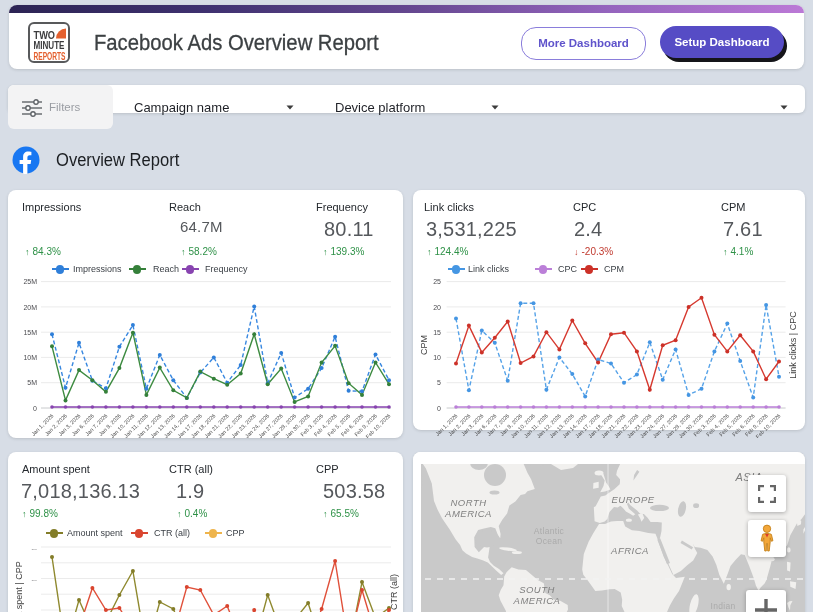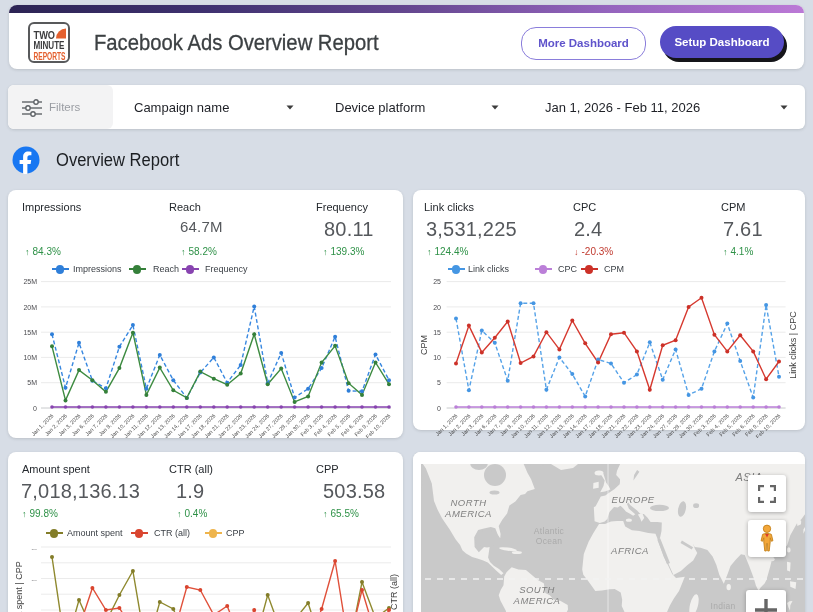--- a/index.html
+++ b/index.html
@@ -15,40 +15,39 @@
       <path d="M38,16.5 L28,16.5 A10,10 0 0 1 38,6.5 Z" fill="#e4602f"></path>
       <text x="5.5" y="16.5" font-size="10.5" font-weight="bold" fill="#3b3b3d" textLength="21.5" lengthAdjust="spacingAndGlyphs">TWO</text>
       <text x="5.5" y="27" font-size="10.5" font-weight="bold" fill="#3b3b3d" textLength="31" lengthAdjust="spacingAndGlyphs">MINUTE</text>
       <text x="5.5" y="37.5" font-size="10.5" font-weight="bold" fill="#e4602f" textLength="32" lengthAdjust="spacingAndGlyphs">REPORTS</text>
     </svg>
  <div style="position:absolute;left:85px;top:25px;font-size:22px;color:#3c4043;letter-spacing:0;-webkit-text-stroke:0.3px #3c4043;transform:scaleX(0.92);transform-origin:0 0">Facebook Ads Overview Report</div>
  <div style="position:absolute;left:651px;top:21px;width:124px;height:32px;border-radius:16px;background:#564cc5;box-shadow:3px 4px 0 #15151a;text-align:center;line-height:32px;font-size:11.5px;font-weight:bold;color:#fff">Setup Dashboard</div>
  <div style="position:absolute;left:512px;top:22px;width:125px;height:33px;border:1.3px solid #8a7ddb;border-radius:15px;background:#fff;text-align:center;line-height:30px;font-size:11.5px;font-weight:bold;color:#5f53cb">More Dashboard</div>
 </div>
 
-<div class="card" style="left:8px;top:85px;width:797px;height:44px;border-radius:6px">
+<div class="card" style="left:8px;top:85px;width:797px;height:28px;border-radius:6px">
  <div style="position:absolute;left:0;top:0;width:105px;height:44px;background:#f3f3f4;border-radius:6px"></div>
  <svg width="21" height="18" viewBox="0 0 21 18" style="position:absolute;left:14px;top:14px">
       <line x1="0" y1="3" x2="20" y2="3" stroke="#5f6368" stroke-width="1.4"></line>
       <circle cx="14" cy="3" r="2.2" fill="#fff" stroke="#5f6368" stroke-width="1.4"></circle>
       <line x1="0" y1="9" x2="20" y2="9" stroke="#5f6368" stroke-width="1.4"></line>
       <circle cx="6" cy="9" r="2.2" fill="#fff" stroke="#5f6368" stroke-width="1.4"></circle>
       <line x1="0" y1="15" x2="20" y2="15" stroke="#5f6368" stroke-width="1.4"></line>
       <circle cx="11" cy="15" r="2.2" fill="#fff" stroke="#5f6368" stroke-width="1.4"></circle>
     </svg>
  <div style="position:absolute;left:41px;top:16px;font-size:11.5px;color:#9a9da3">Filters</div>
  <div style="position:absolute;left:126px;top:14.5px;font-size:13px;color:#1f2127">Campaign name</div>
  <svg width="8" height="5" viewBox="0 0 8 5" style="position:absolute;left:278px;top:20px">
       <path d="M0.5,0.5 L4,4.5 L7.5,0.5 Z" fill="#3c3c3c"></path>
     </svg>
  <div style="position:absolute;left:327px;top:14.5px;font-size:13px;color:#1f2127">Device platform</div>
  <svg width="8" height="5" viewBox="0 0 8 5" style="position:absolute;left:483px;top:20px">
       <path d="M0.5,0.5 L4,4.5 L7.5,0.5 Z" fill="#3c3c3c"></path>
     </svg>
- <div style="position:absolute;left:537px;top:14.5px;font-size:13px;color:#1f2127">Jan 1, 2026 - Feb 11, 2026</div>
  <svg width="8" height="5" viewBox="0 0 8 5" style="position:absolute;left:772px;top:20px">
       <path d="M0.5,0.5 L4,4.5 L7.5,0.5 Z" fill="#3c3c3c"></path>
     </svg>
 </div>
 
 <svg width="28" height="28" viewBox="0 0 28 28" style="position:absolute;left:12px;top:146px">
     <circle cx="14" cy="14" r="13.5" fill="#1877f2"></circle>
     <path d="M18.6,18.1 L19.2,14.1 L15.4,14.1 L15.4,11.5 C15.4,10.4 15.9,9.3 17.6,9.3 L19.4,9.3 L19.4,5.9 C19.4,5.9 17.8,5.6 16.3,5.6 C13.1,5.6 11.1,7.5 11.1,11 L11.1,14.1 L7.6,14.1 L7.6,18.1 L11.1,18.1 L11.1,27.8 C11.8,27.9 12.5,28 13.2,28 C13.9,28 14.7,27.9 15.4,27.8 L15.4,18.1 Z" fill="#fff"></path>
   </svg>
 <div style="position:absolute;left:56px;top:150px;font-size:18px;color:#1b1e22;transform:scaleX(0.92);transform-origin:0 0">Overview Report</div>

